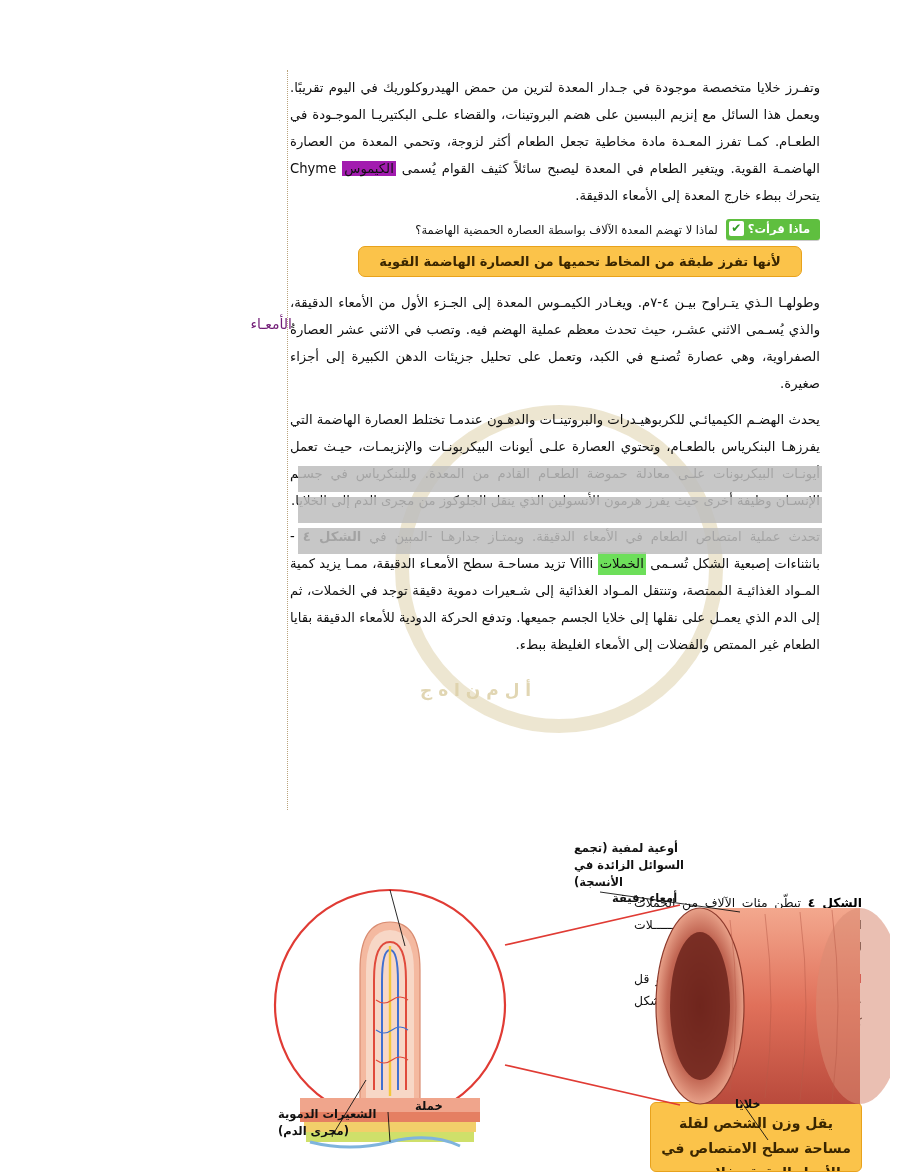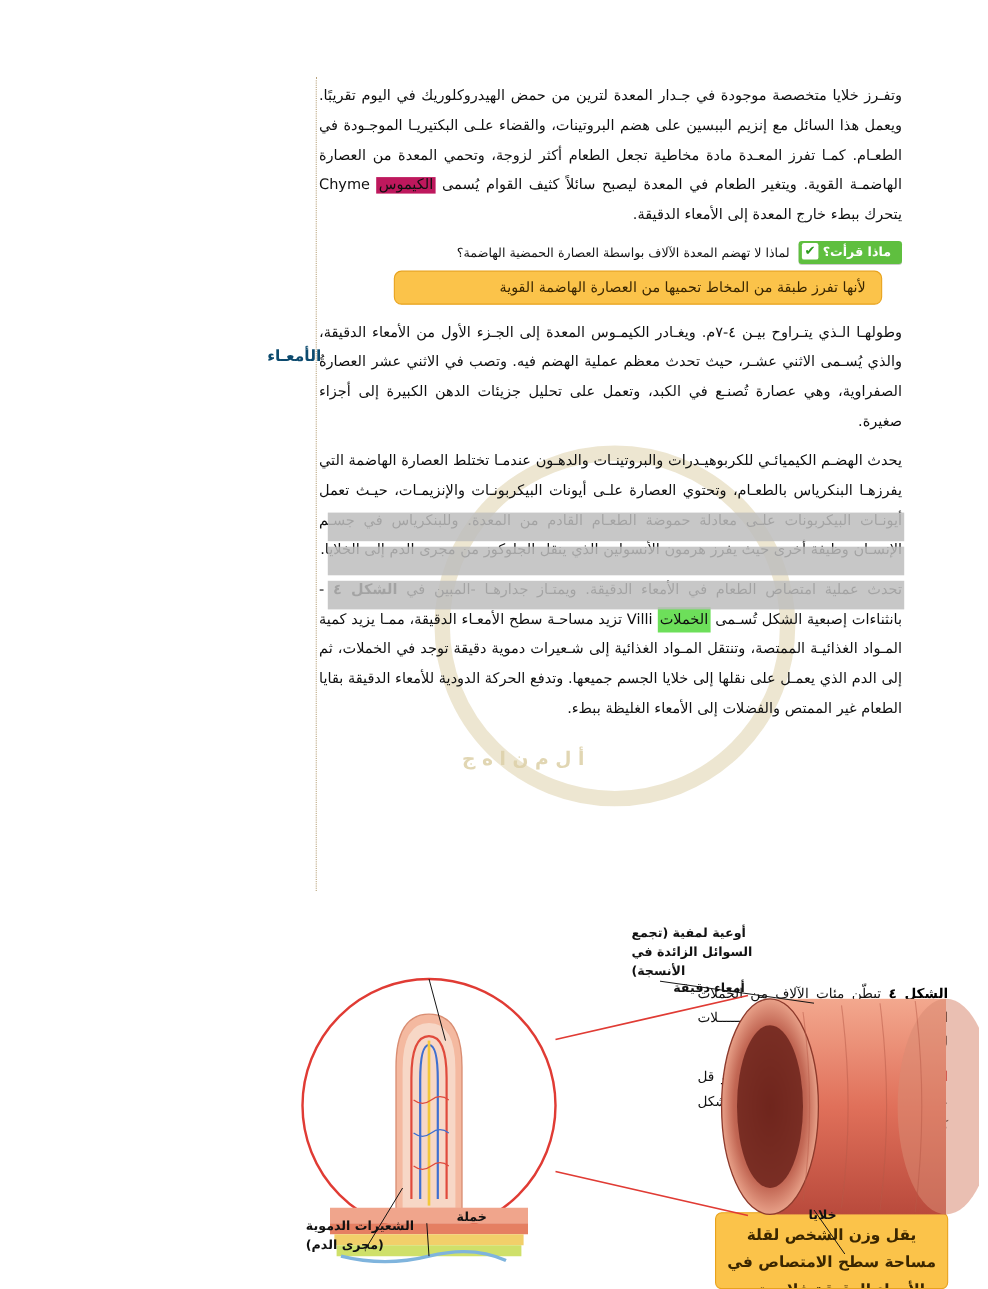--- a/index.html
+++ b/index.html
@@ -30,21 +30,21 @@
   .p{
     font-size:13.2px;
     line-height:27px;
     margin:0 0 9px 0;
     letter-spacing:0;
     color:#0f0f0f;
     text-align:justify;
     text-justify:inter-word;
   }
   .p .en{direction:ltr;unicode-bidi:isolate;}
-  .hl{background:#be185d;padding:0 2px;}
+  .hl{background:#a21caf;padding:0 2px;}
   .hl-green{background:#6ddf5a;padding:4px 2px;}
 
   
   .read-row{
     display:flex;align-items:center;justify-content:flex-start;
     direction:rtl;margin:10px 0 6px 0;gap:8px;
   }
   .read-badge{
     background:#5fbf3f;color:#fff;font-size:11.5px;font-weight:bold;
     padding:3px 10px 4px 22px;border-radius:3px;position:relative;
@@ -57,32 +57,32 @@
   }
   .read-q{font-size:11.5px;color:#111;}
 
   
   .answer-box{
     background:#fbc34a;
     border:1px solid #e8a21c;
     border-radius:7px;
     padding:7px 14px;
     font-size:13px;
-    font-weight:normal;
+    font-weight:bold;
     color:#3a2600;
-    text-align:right;
+    text-align:center;
     margin:4px 0 2px 0;
     width:444px;
     margin-right:18px;
     box-sizing:border-box;
   }
 
   
   .sec-head{
-    color:#0c4a6e;font-weight:bold;font-size:14px;
+    color:#701a75;font-weight:normal;font-size:14px;
     position:absolute;right:0;top:246px;
     letter-spacing:3px;
   }
   .band{
     position:absolute;background:#bdbdbd;opacity:.85;
   }
 
   
   .wm{
     position:absolute;pointer-events:none;

